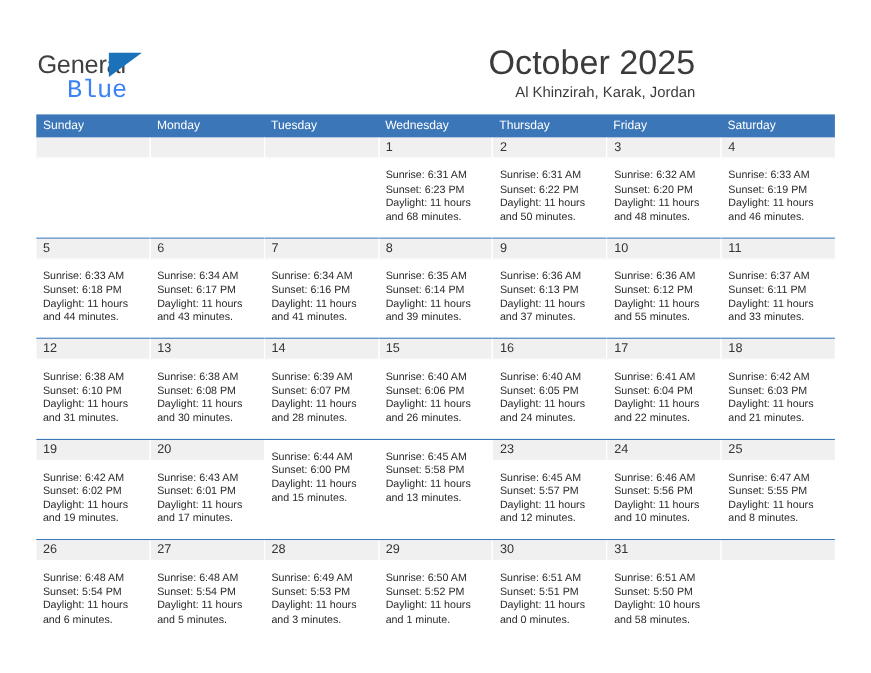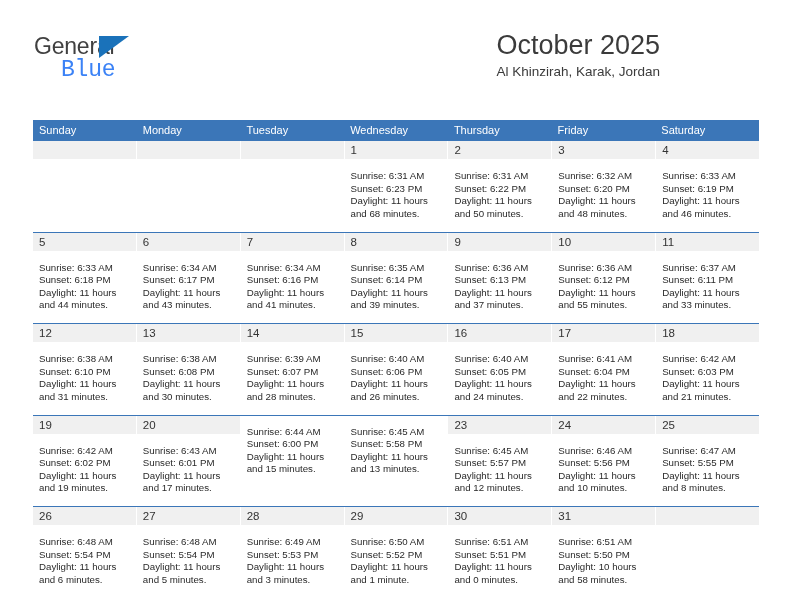--- a/index.html
+++ b/index.html
@@ -18,24 +18,23 @@
     position: relative;
     width: 792px;
     height: 612px;
     box-sizing: border-box;
   }
 
   
   .header {
     position: absolute;
     left: 0;
-    top: 0;
+    top: 12px;
     width: 668px;
     height: 100px;
-    padding-left: 28px;
   }
   .logo {
     position: absolute;
     left: 34px;
     top: 33px;
     width: 200px;
     height: 52px;
   }
   .logo-general {
     position: absolute;
@@ -64,39 +63,39 @@
     color: #3b82f6;
     font-family: Liberation Mono, monospace;
   }
   .title-block {
     position: absolute;
     right: 36px;
     top: 28px;
     text-align: right;
   }
   .cal-title {
-    font-size: 27px;
+    font-size: 31px;
     color: #3b3b3b;
     font-weight: normal;
     line-height: 34px;
     white-space: nowrap;
   }
   .cal-subtitle {
     font-size: 13.5px;
     color: #3b3b3b;
     line-height: 20px;
     margin-top: 0;
     white-space: nowrap;
   }
 
   
   .calendar {
     position: absolute;
     left: 33px;
-    top: 120px;
+    top: 104px;
     width: 726px;
   }
   .dow-row {
     display: flex;
     background: #3b76b8;
     height: 21px;
   }
   .dow {
     flex: 1 1 0;
     color: #ffffff;

